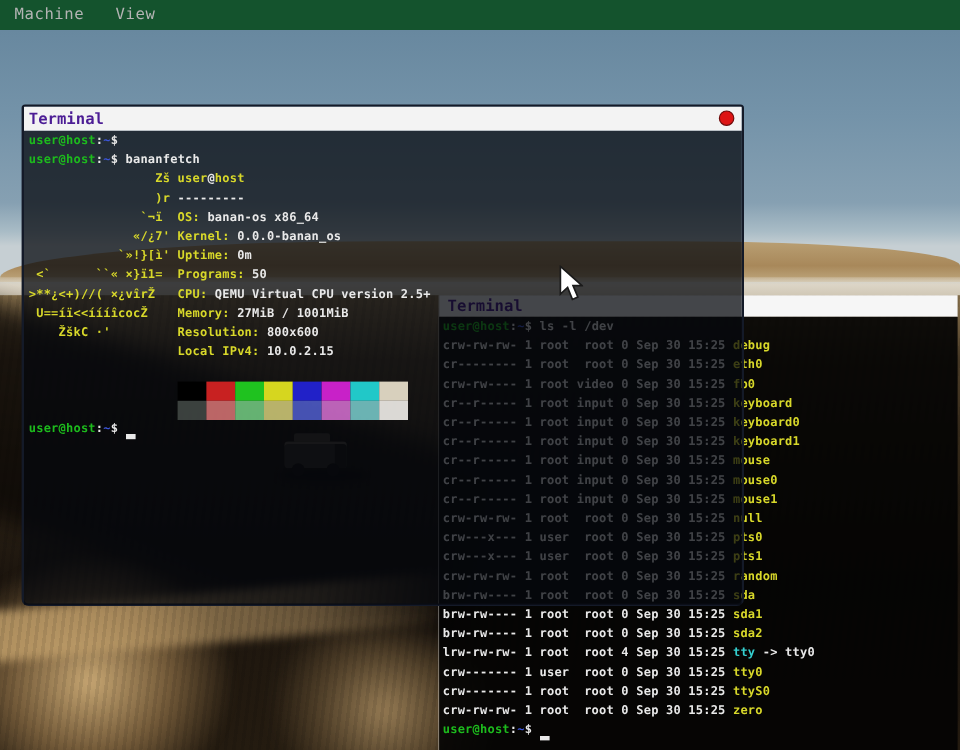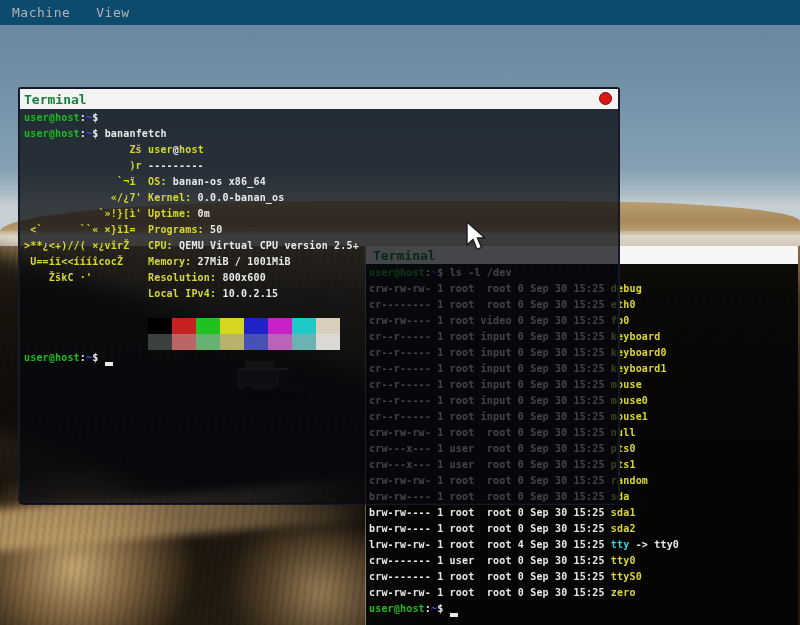--- a/index.html
+++ b/index.html
@@ -1,19 +1,19 @@
 <!DOCTYPE html>
 <html style="--green: #1dbb1d; --yellow: #d8d82a; --white: #e9e9e9; --blue: #3c55d8; --cyan: #35cfcf; --close-red: #dd1515;"><head>
 <meta charset="utf-8">
 <style>
   html,body{margin:0;padding:0;background:#000;}
   .screen{position:relative;width:800px;height:625px;overflow:hidden;
     font-family:"DejaVu Sans Mono","Liberation Mono",monospace;}
   
-  .menubar{position:absolute;left:0;top:0;width:800px;height:25px;background:#0c4a6e;
+  .menubar{position:absolute;left:0;top:0;width:800px;height:25px;background:#14532d;
     display:flex;align-items:center;gap:26px;padding-left:12px;box-sizing:border-box;}
   .menubar .menu-item{color:#b4b4b4;font-size:13px;letter-spacing:.5px;cursor:default;}
   
   .desktop{position:absolute;left:0;top:25px;width:800px;height:600px;overflow:hidden;}
   .sky{position:absolute;inset:0;
     background:linear-gradient(#68889f 0%,#7493a9 12%,#86a0b2 24%,#a9bcc6 28%,#c6cfd3 30%,#c6cfd3 100%);}
   .hills{position:absolute;left:0;top:176px;width:100%;height:34px;
     background:linear-gradient(#b99f73 0%,#a8885a 60%,#bfa87f 100%);
     border-radius:40% 30% 0 0/90% 60% 0 0;}
   .chalk{position:absolute;left:0;top:206px;width:100%;height:16px;
@@ -35,21 +35,21 @@
     background:repeating-linear-gradient(97deg,#000 0 3px,transparent 3px 7px);}
   
   .truck-cargo{position:absolute;left:245px;top:336px;width:30px;height:8px;background:#3a352c;border-radius:2px;}
   .truck-body{position:absolute;left:237px;top:343px;width:52px;height:22px;background:#2a261f;border-radius:3px;
     box-shadow:inset 0 2px 0 #4a443a, inset -10px 0 0 #15130f;}
   .truck-wheel{position:absolute;width:11px;height:11px;border-radius:50%;background:#0c0a08;}
   .truck-shadow{position:absolute;left:233px;top:366px;width:74px;height:10px;background:rgba(5,4,3,.85);
     border-radius:50%;filter:blur(3px);}
   
   .term{position:absolute;box-sizing:border-box;}
-  .titlebar{position:relative;background:#f3f3f3;color:#15803d;font-weight:bold;font-size:13px;
+  .titlebar{position:relative;background:#f3f3f3;color:#4c1d95;font-weight:bold;font-size:13px;
     display:flex;align-items:center;}
   .t-content{position:relative;white-space:pre;font-size:10px;font-weight:bold;letter-spacing:.18px;
     color:var(--white);}
   .line{height:16px;line-height:16px;}
   .term1{left:18px;top:62px;width:602px;height:418px;z-index:20;
     border:2px solid #141a28;border-radius:3px 3px 6px 6px;}
   .term1 .titlebar{height:20px;padding-left:4px;}
   .term1 .t-content{height:394px;background:rgba(6,8,14,.74);padding:1px 0 0 4px;overflow:hidden;}
   .close-btn{position:absolute;right:6px;top:3px;width:13px;height:13px;border-radius:50%;
     background:var(--close-red);border:1px solid #6e0b0b;box-sizing:border-box;}

